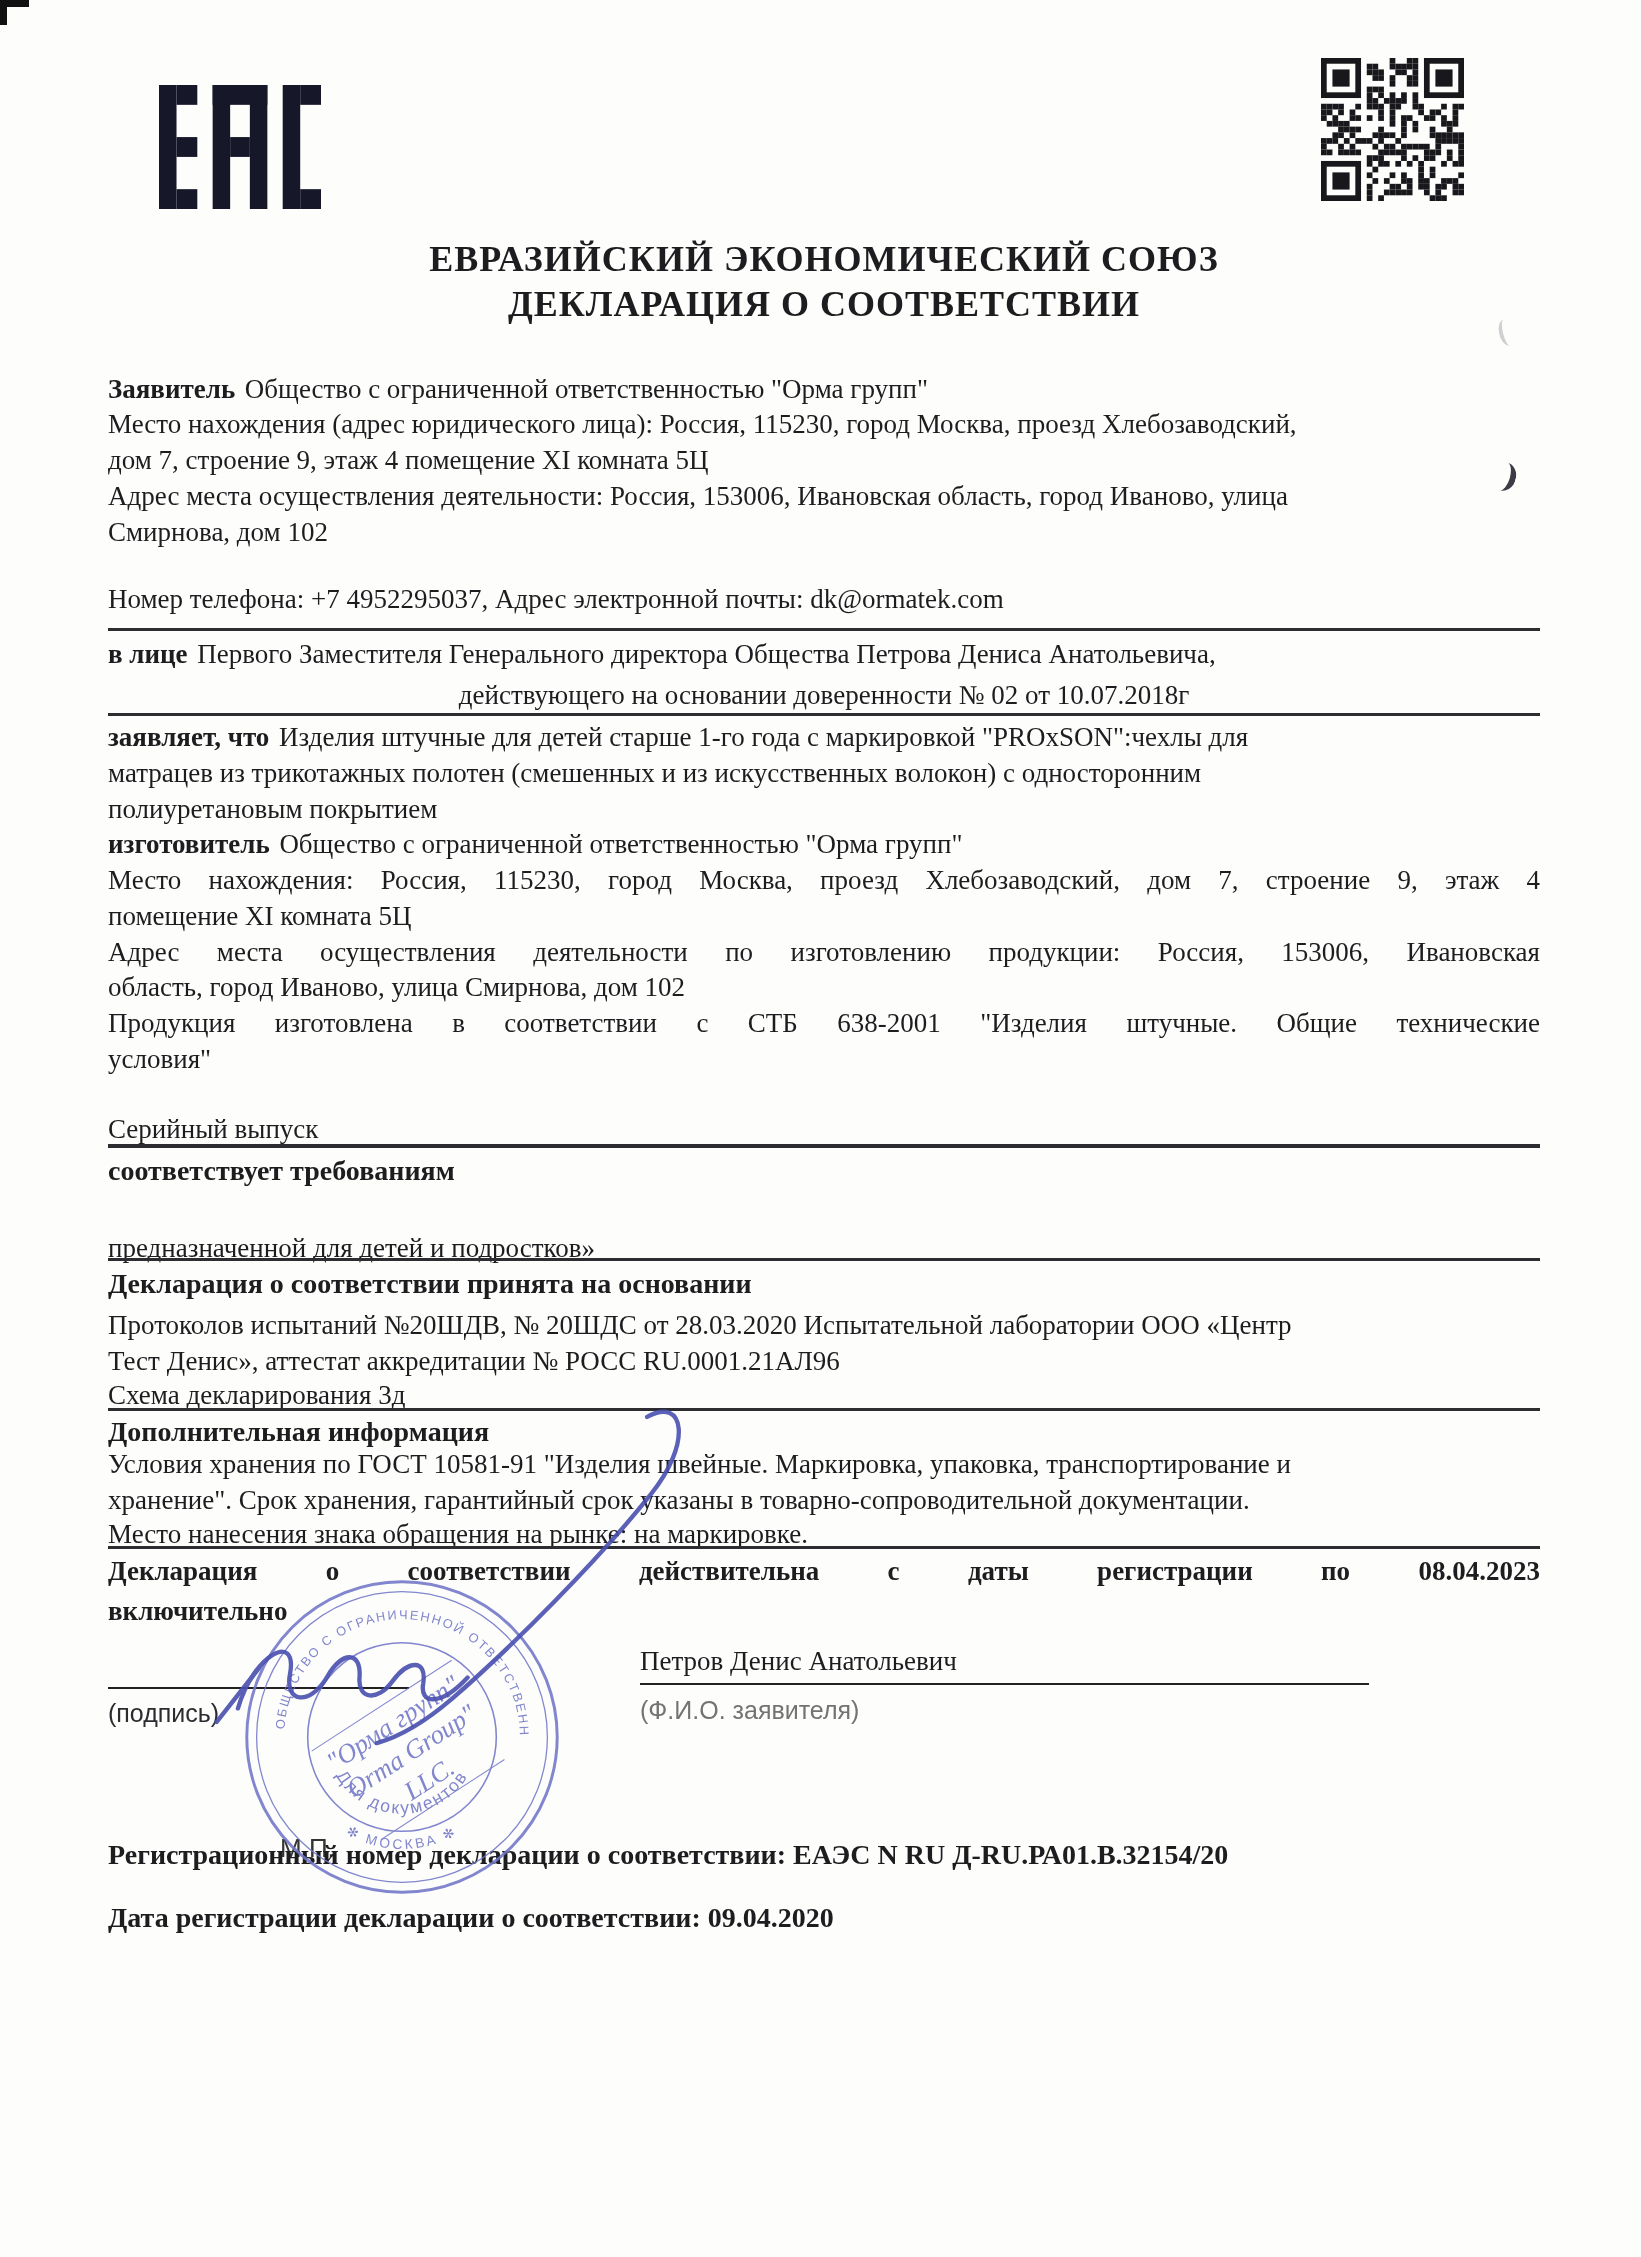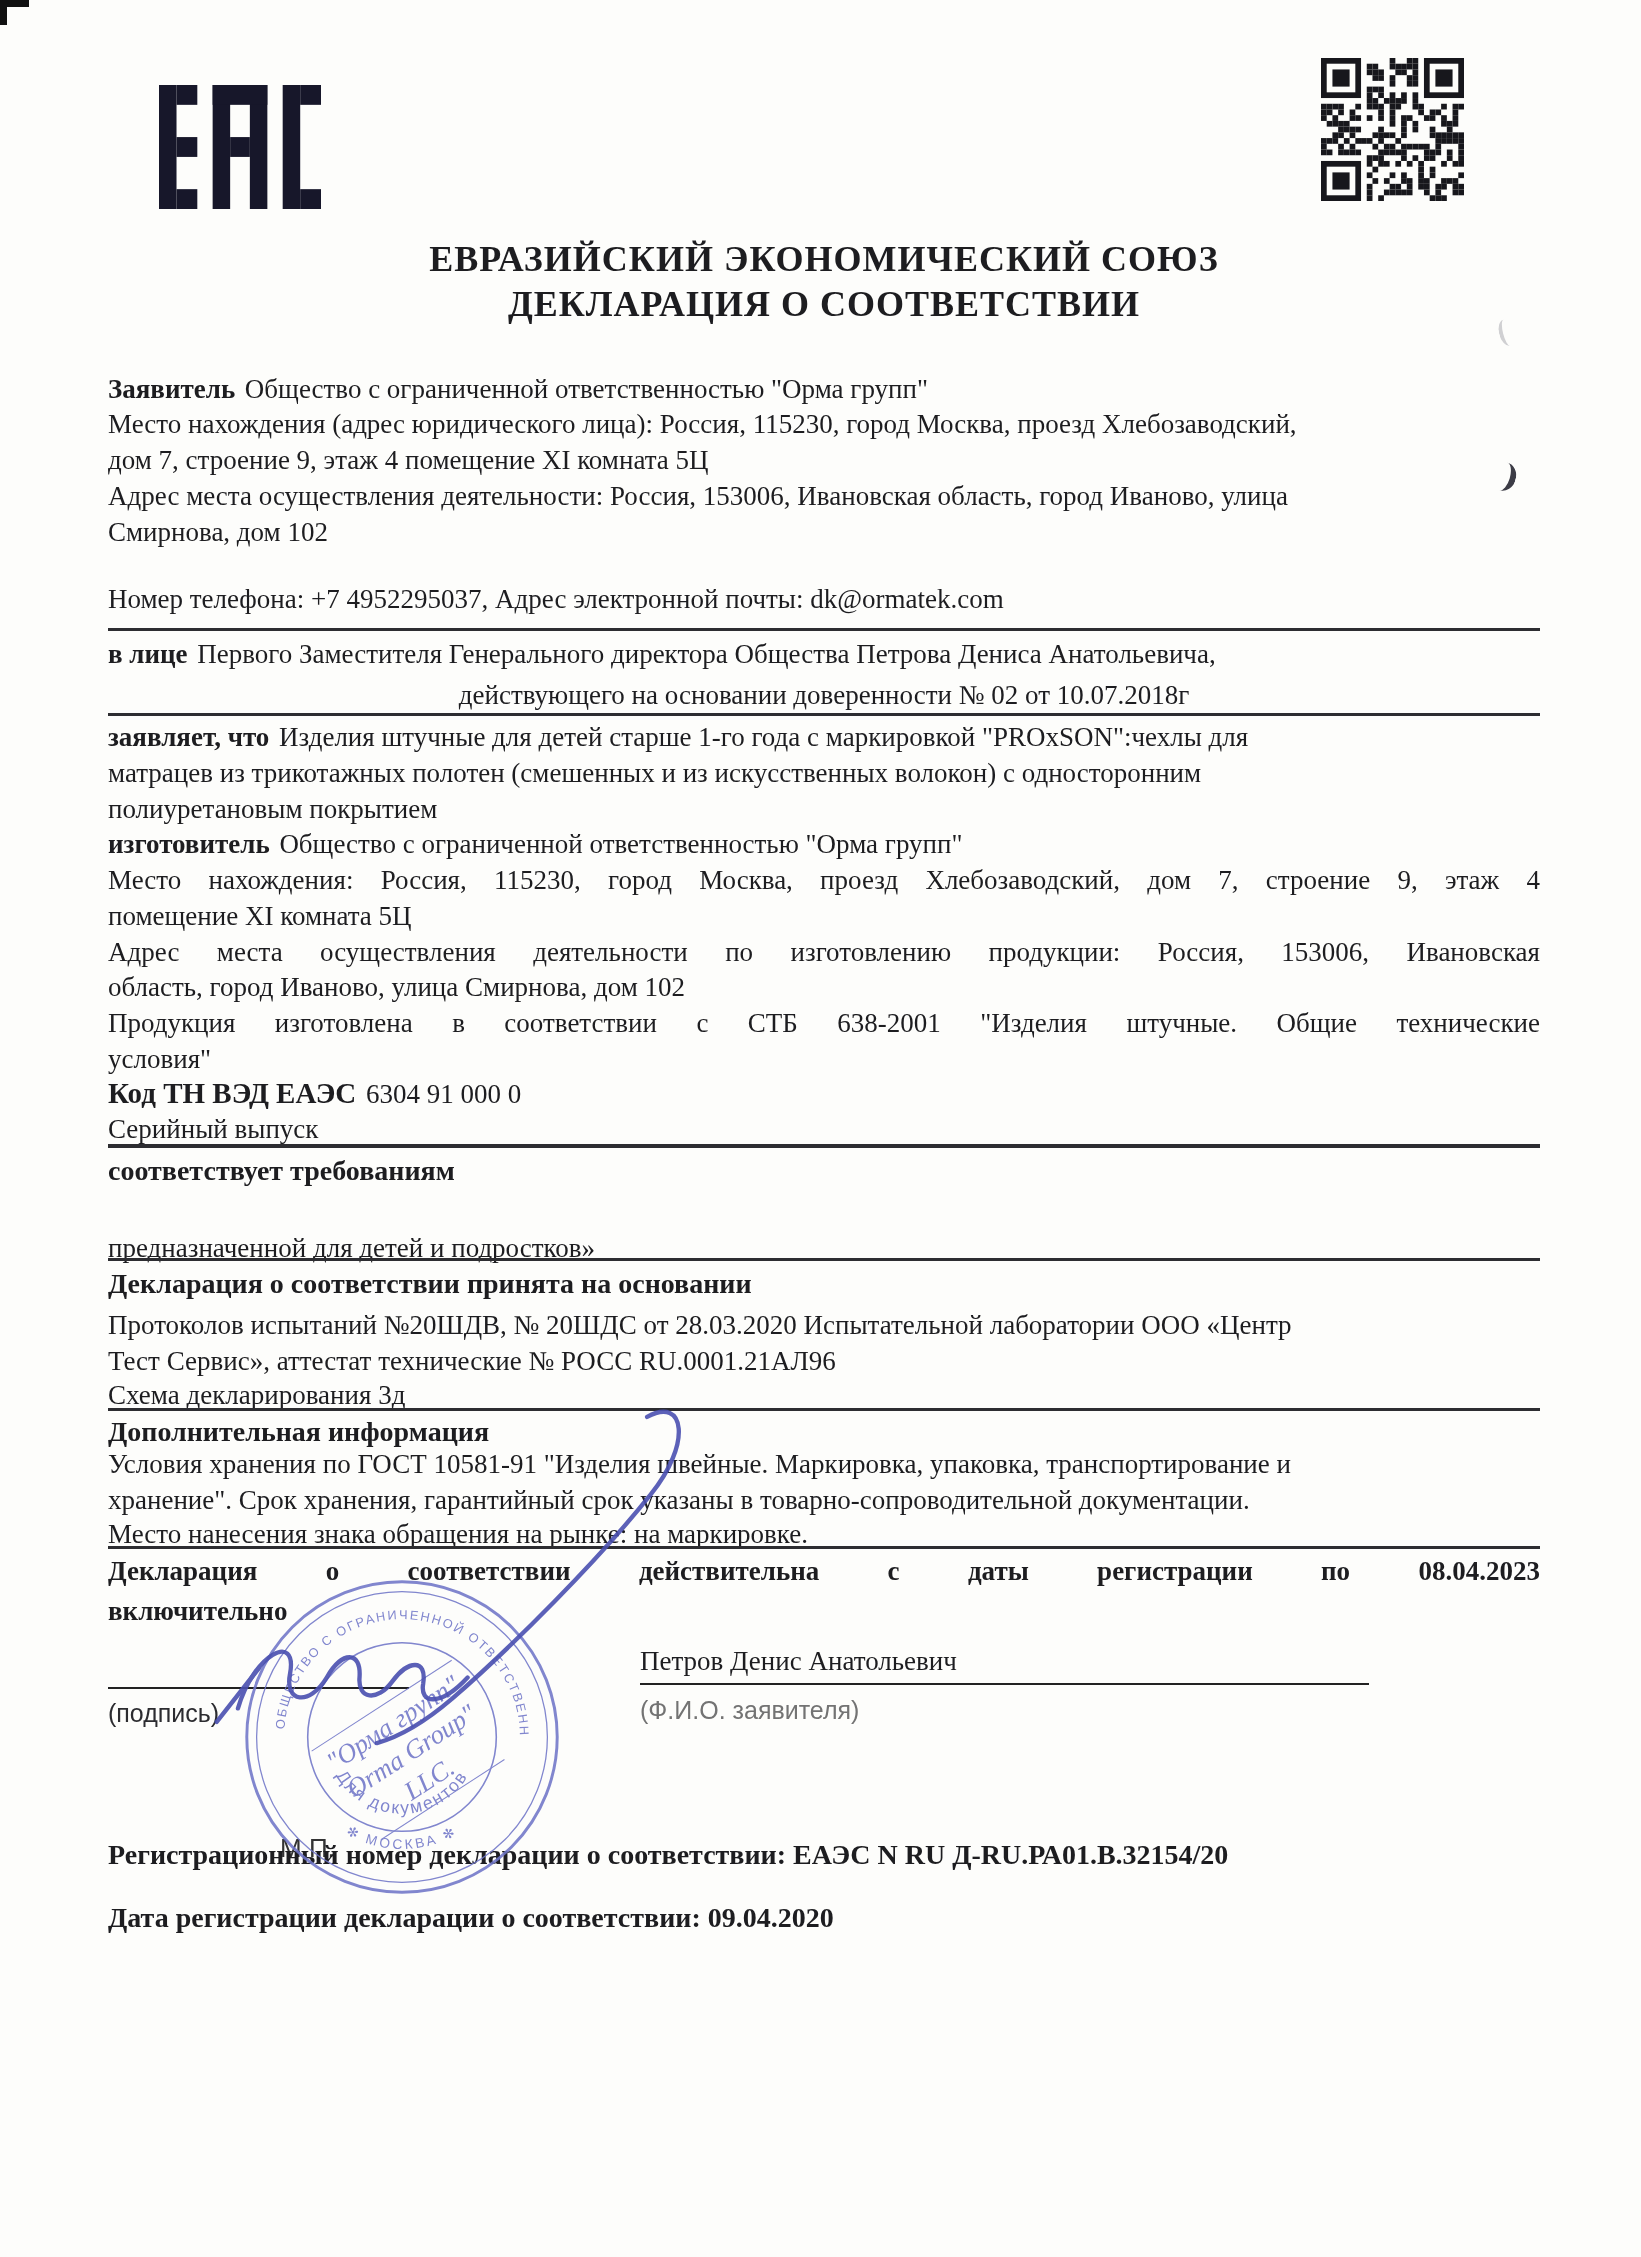--- a/index.html
+++ b/index.html
@@ -313,31 +313,30 @@
   <div class="line" style="top:792px;">полиуретановым покрытием</div>
 
   <div class="line" style="top:827px;"><span class="lab">изготовитель</span><span>Общество с ограниченной ответственностью "Орма групп"</span></div>
   <div class="line just" style="top:863px;">Место нахождения: Россия, 115230, город Москва, проезд Хлебозаводский, дом 7, строение 9, этаж 4</div>
   <div class="line" style="top:899px;">помещение XI комната 5Ц</div>
   <div class="line just" style="top:935px;">Адрес места осуществления деятельности по изготовлению продукции: Россия, 153006, Ивановская</div>
   <div class="line" style="top:970px;">область, город Иваново, улица Смирнова, дом 102</div>
   <div class="line just" style="top:1006px;">Продукция изготовлена в соответствии с СТБ 638-2001 "Изделия штучные. Общие технические</div>
   <div class="line" style="top:1042px;">условия"</div>
 
-  <div class="line" style="top:1076px;"><span class="lab" style="font-size:29px;">Код ТН ВЭД ЕАЭС</span><span>6304 91 000 0</span></div>
   <div class="line" style="top:1112px;">Серийный выпуск</div>
   <div class="hr thick" style="top:1144px;"></div>
 
   <div class="line head" style="top:1153px;">соответствует требованиям</div>
   <div class="line" style="top:1231px;">предназначенной для детей и подростков»</div>
   <div class="hr" style="top:1258px;"></div>
 
   <div class="line head" style="top:1266px;">Декларация о соответствии принята на основании</div>
   <div class="line" style="top:1308px;">Протоколов испытаний №20ШДВ, № 20ШДС от 28.03.2020 Испытательной лаборатории ООО «Центр</div>
-  <div class="line" style="top:1344px;">Тест Сервис», аттестат технические № РОСС RU.0001.21АЛ96</div>
+  <div class="line" style="top:1344px;">Тест Денис», аттестат аккредитации № РОСС RU.0001.21АЛ96</div>
   <div class="line" style="top:1378px;">Схема декларирования 3д</div>
   <div class="hr" style="top:1408px;"></div>
 
   <div class="line head" style="top:1414px;">Дополнительная информация</div>
   <div class="line" style="top:1447px;">Условия хранения по ГОСТ 10581-91 "Изделия швейные. Маркировка, упаковка, транспортирование и</div>
   <div class="line" style="top:1483px;">хранение". Срок хранения, гарантийный срок указаны в товарно-сопроводительной документации.</div>
   <div class="line" style="top:1517px;">Место нанесения знака обращения на рынке: на маркировке.</div>
   <div class="hr" style="top:1546px;"></div>
 
   <div class="line just bold" style="top:1554px;">Декларация о соответствии действительна с даты регистрации по 08.04.2023</div>

